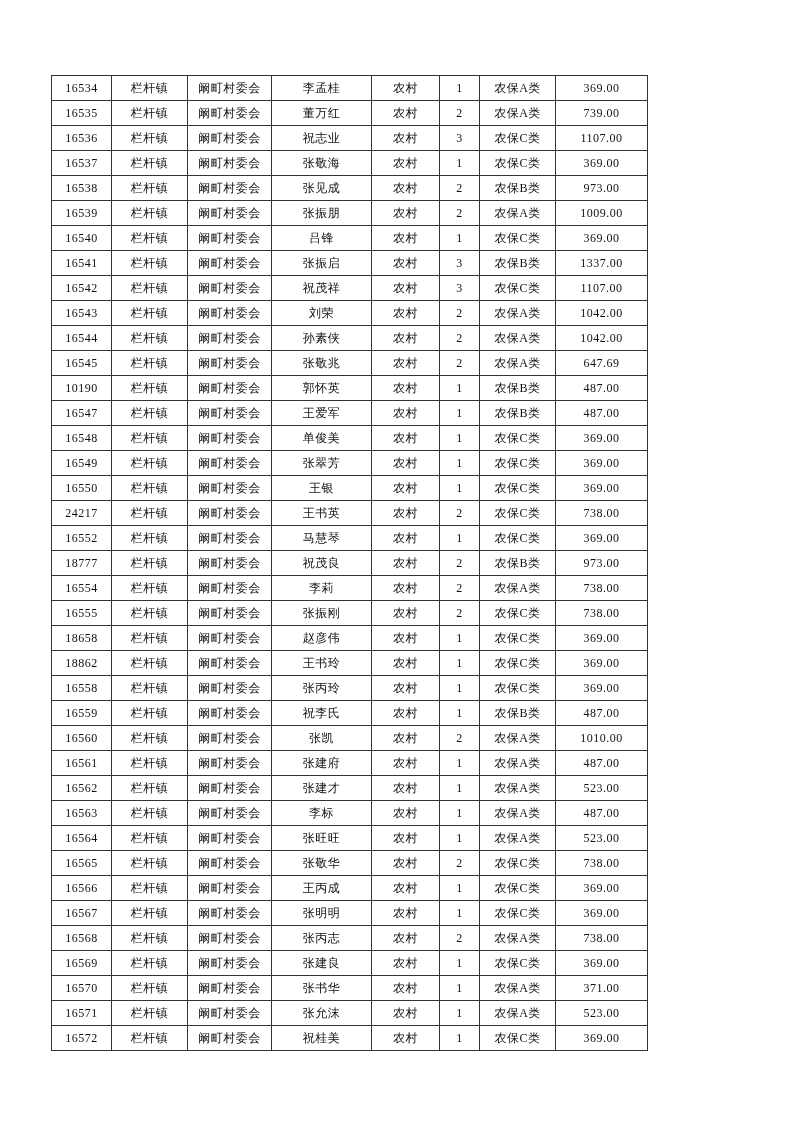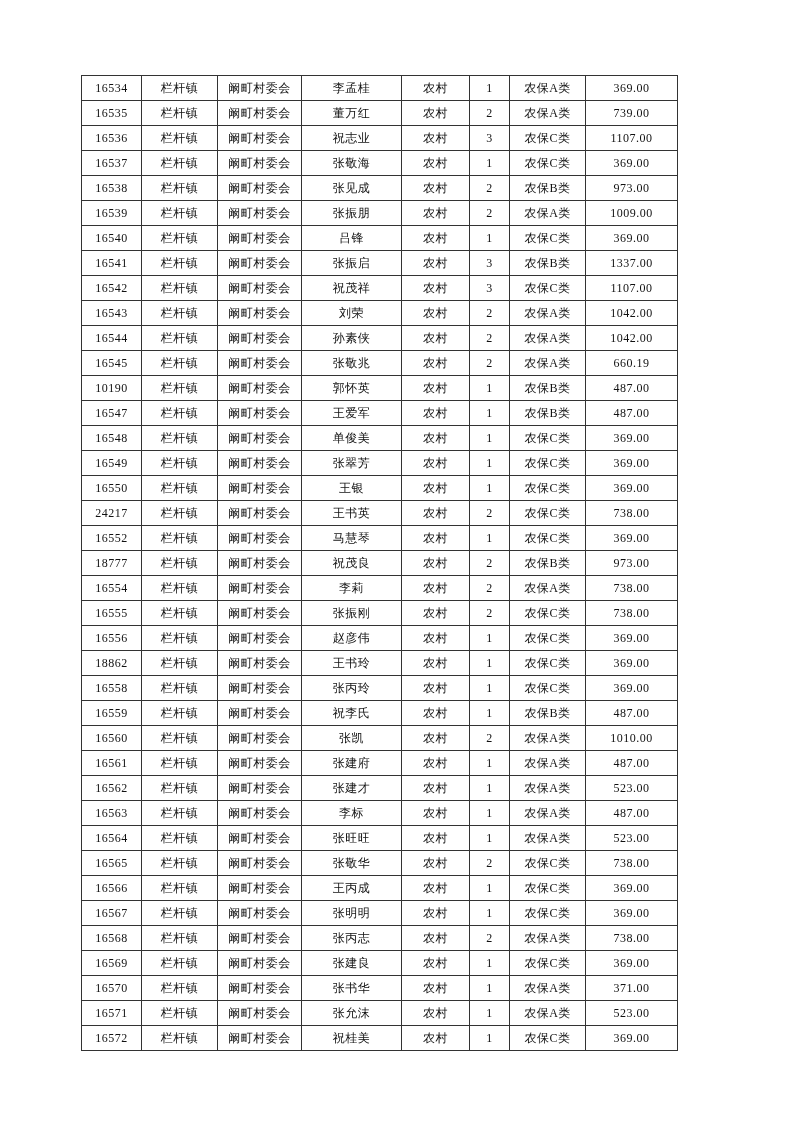--- a/index.html
+++ b/index.html
@@ -10,21 +10,21 @@
   .page {
     position: relative;
     width: 793px;
     height: 1122px;
     background: #ffffff;
     overflow: hidden;
     font-family: "Liberation Serif", "DejaVu Serif", serif;
   }
   table.roster {
     position: absolute;
-    left: 81px;
+    left: 51px;
     top: 75px;
     width: 596px;
     border-collapse: collapse;
     table-layout: fixed;
   }
   table.roster td {
     border: 1px solid #333333;
     height: 24px;
     padding: 0 2px;
     text-align: center;
@@ -171,21 +171,21 @@
           <td>1042.00</td>
         </tr>
         <tr>
           <td>16545</td>
           <td>栏杆镇</td>
           <td>阚町村委会</td>
           <td>张敬兆</td>
           <td>农村</td>
           <td>2</td>
           <td>农保A类</td>
-          <td>660.19</td>
+          <td>647.69</td>
         </tr>
         <tr>
           <td>10190</td>
           <td>栏杆镇</td>
           <td>阚町村委会</td>
           <td>郭怀英</td>
           <td>农村</td>
           <td>1</td>
           <td>农保B类</td>
           <td>487.00</td>
@@ -274,21 +274,21 @@
           <td>16555</td>
           <td>栏杆镇</td>
           <td>阚町村委会</td>
           <td>张振刚</td>
           <td>农村</td>
           <td>2</td>
           <td>农保C类</td>
           <td>738.00</td>
         </tr>
         <tr>
-          <td>16556</td>
+          <td>18658</td>
           <td>栏杆镇</td>
           <td>阚町村委会</td>
           <td>赵彦伟</td>
           <td>农村</td>
           <td>1</td>
           <td>农保C类</td>
           <td>369.00</td>
         </tr>
         <tr>
           <td>18862</td>

